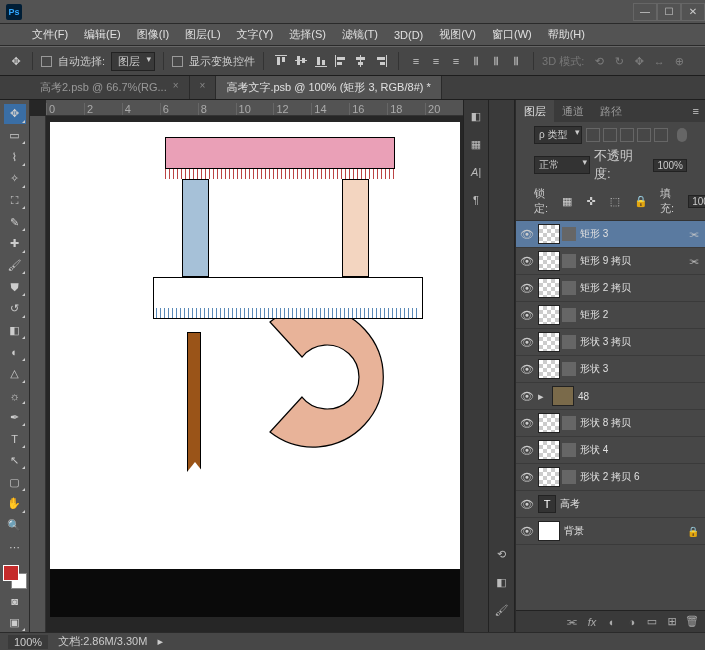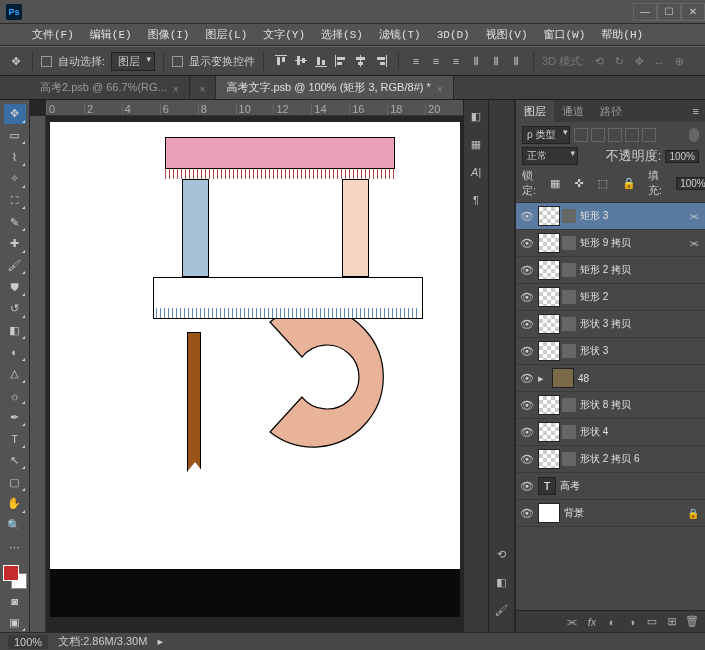--- a/index.html
+++ b/index.html
@@ -6,37 +6,37 @@
 body { background: #535353; width: 705px; height: 650px; overflow: hidden; color: #ccc; }
 
 
 .titlebar { height: 24px; background: #535353; display: flex; align-items: center; padding-left: 6px; border-bottom: 1px solid #2a2a2a;}
 .ps-logo { width: 16px; height: 16px; background: #001e36; color: #31a8ff; font-weight: bold; font-size: 9px; display: flex; align-items: center; justify-content: center; border-radius: 2px; margin-right:8px; }
 .win-controls { margin-left: auto; display: flex; gap: 0; }
 .win-btn { width: 24px; height: 18px; border: 1px solid #666; display: flex; align-items: center; justify-content: center; font-size:10px; color:#ccc; }
 
 
 .menubar { height: 22px; background: #535353; display: flex; align-items: center; padding-left: 28px; gap: 8px; color: #e0e0e0; border-bottom: 1px solid #2a2a2a;}
-.menu-item { padding: 20px 4px; font-family: Liberation Mono, monospace; }
+.menu-item { padding: 20px 4px; }
 
 
 .optbar { height: 30px; background: #474747; display: flex; align-items: center; padding: 0 8px; gap: 6px; border-bottom: 1px solid #1d1d1d; border-top: 1px solid #666;}
 .opt-move { width:16px; height:16px; display:flex; align-items:center; justify-content:center; }
 .opt-checkbox { width:11px; height:11px; border:1px solid #999; }
 .opt-select { background:#3a3a3a; border:1px solid #222; padding: 1px 14px 1px 6px; position:relative; }
 .opt-select::after { content:"▾"; position:absolute; right:3px; top:1px; font-size:9px; }
 .opt-sep { width:1px; height:18px; background:#333; margin:0 2px; }
 .opt-icongroup { display:flex; gap:2px; }
 .opt-icon { width:18px; height:18px; background:#474747; display:flex;align-items:center;justify-content:center; }
 .opt-icon svg { width:14px; height:14px; }
 
 
 .doctabs { height: 24px; background: #3f3f3f; display: flex; align-items: stretch; padding-left: 30px; border-bottom:1px solid #1d1d1d;}
-.doctab { padding: 4px 10px; color:#999; display:flex; align-items:flex-end; gap:6px; border-right:1px solid #2a2a2a; }
-.doctab.active { background:#535353; color:#e0e0e0; }
+.doctab { padding: 4px 10px; color:#999; display:flex; align-items:flex-start; gap:6px; border-right:1px solid #2a2a2a; }
+.doctab.active { background:#535353; color:#e0e0e0;flex-direction:column; }
 .tab-x { font-size:10px; color:#888; }
 
 
 .main { display:flex; height: calc(650px - 24px - 22px - 30px - 24px - 18px); }
 .toolbar { width:30px; background:#535353; border-right:1px solid #2a2a2a; display:flex; flex-direction:column; align-items:center; padding-top:4px; gap:2px;}
 .tool { width:22px; height:20px; display:flex; align-items:center; justify-content:center; position:relative; }
 .tool.active { background:#3a6ea5; }
 .tool-sub { position:absolute; right:1px; bottom:1px; width:0; height:0; border-right:3px solid #ccc; border-top:3px solid transparent;}
 .swatches { width:24px; height:24px; position:relative; margin-top:6px; }
 .swatch-fg { width:16px; height:16px; background:#c52b2b; border:1px solid #fff; position:absolute; top:0; left:0; }
@@ -55,21 +55,21 @@
 .midicon { width:20px; height:20px; display:flex; align-items:center; justify-content:center; color:#bbb; }
 .midpanel2 { width:26px; background:#3a3a3a; border-right:1px solid #222; display:flex; flex-direction:column; align-items:center; gap:8px; padding-top:6px;}
 
 
 .rightpanel { width:190px; background:#474747; display:flex; flex-direction:column; border-left:1px solid #2a2a2a;}
 .panel-tabs { height:22px; display:flex; align-items:center; background:#3a3a3a;}
 .ptab { padding:4px 8px; color:#999; }
 .ptab.active { background:#474747; color:#e0e0e0; }
 .panel-menu { margin-left:auto; padding:0 6px; color:#ccc; }
 
-.layer-opts { padding:4px 6px; display:flex; flex-direction:column; gap:3px; border-bottom:1px solid #333;}
+.layer-opts { padding:4px 18px; display:flex; flex-direction:column; gap:3px; border-bottom:1px solid #333;}
 .layer-opt-row { display:flex; align-items:center; gap:4px; }
 .small-select { background:#333; border:1px solid #222; padding:1px 14px 1px 4px; position:relative; font-size:10px; flex:0 0 auto;}
 .small-select::after { content:"▾"; position:absolute; right:2px; top:0; font-size:9px;}
 .filter-icons { display:flex; gap:3px; }
 .filter-icons div { width:14px; height:14px; border:1px solid #666; }
 .opacity-field { background:#333; border:1px solid #222; padding:0 3px; font-size:10px;}
 .lock-row { display:flex; align-items:center; gap:14px; font-size:10px; }
 .lock-row .ico { width:12px; height:12px; }
 
 .layers { flex:1; overflow:auto; }

